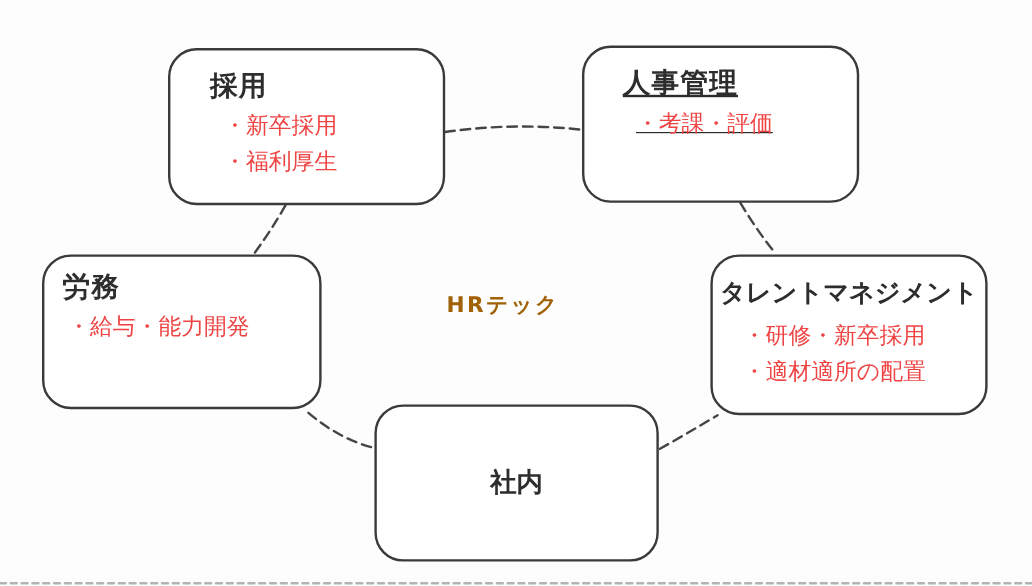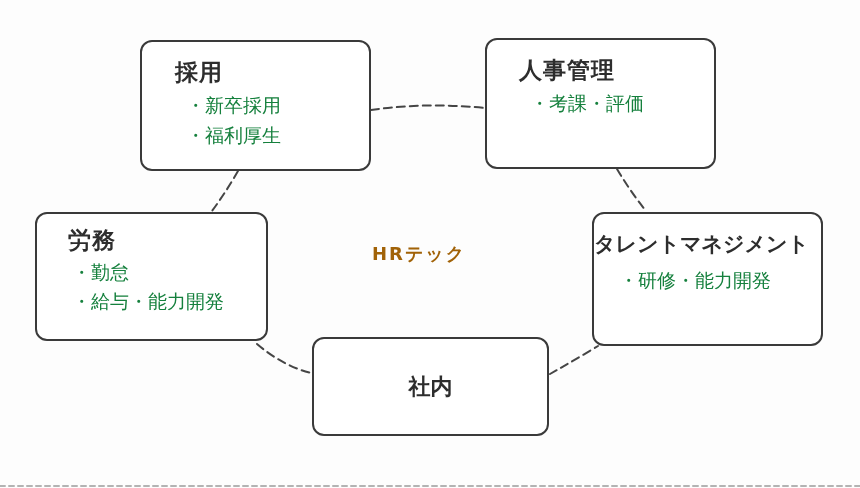--- a/index.html
+++ b/index.html
@@ -33,61 +33,62 @@
   }
   .connectors path.bottom-line {
     stroke: #b3b3b3;
     stroke-dasharray: 5 4;
   }
   .box {
     position: absolute;
     box-sizing: border-box;
     background: #ffffff;
     border: 2px solid #3a3a3a;
-    border-radius: 12px;
+    border-radius: 24px;
   }
   .box-title {
     font-weight: bold;
     font-size: 23px;
     line-height: 30px;
     letter-spacing: 1px;
   }
   .items {
     list-style: none;
     margin: 3px 0 0;
     padding: 0 0 0 11px;
     font-size: 19px;
     line-height: 30px;
-    color: #15803d;
+    color: #ef4444;
   }
   .box-recruitment {
     left: 140px; top: 40px; width: 231px; height: 131px;
     padding: 15px 0 0 33px;
   }
   .box-hr-management {
     left: 485px; top: 38px; width: 231px; height: 131px;
     padding: 15px 0 0 32px;
+    text-decoration: underline;
   }
   .box-labor {
     left: 35px; top: 212px; width: 233px; height: 129px;
-    padding: 11px 0 0 31px;
+    padding: 11px 0 0 15px;
   }
   .box-labor .items { line-height: 29px; padding-left: 4px; }
   .box-talent {
     left: 592px; top: 212px; width: 231px; height: 134px;
     padding: 15px 0 0 0;
   }
   .box-talent .box-title {
     font-size: 21px;
-    text-align: left;
+    text-align: center;
     letter-spacing: 0;
   }
   .box-talent .items { padding-left: 25px; margin-top: 6px; }
   .box-communication {
-    left: 312px; top: 337px; width: 237px; height: 99px;
+    left: 312px; top: 337px; width: 237px; height: 131px;
     display: flex;
     flex-direction: column;
     justify-content: center;
     align-items: center;
     text-align: left;
   }
   .box-communication .box-title {
     font-size: 22px;
     line-height: 29px;
     letter-spacing: 0;
@@ -127,29 +128,29 @@
   <div class="box box-hr-management">
     <div class="box-title">人事管理</div>
     <ul class="items">
         <li>・考課・評価</li>
       </ul>
   </div>
 
   <div class="box box-labor">
     <div class="box-title">労務</div>
     <ul class="items">
-        <li>・勤怠</li>
         <li>・給与・能力開発</li>
       </ul>
   </div>
 
   <div class="box box-talent">
     <div class="box-title">タレントマネジメント</div>
     <ul class="items">
-        <li>・研修・能力開発</li>
+        <li>・研修・新卒採用</li>
+        <li>・適材適所の配置</li>
       </ul>
   </div>
 
   <div class="box box-communication">
     <div class="box-title">
       <div>社内</div>
     </div>
   </div>
 
   <div class="center-label">HRテック</div>

